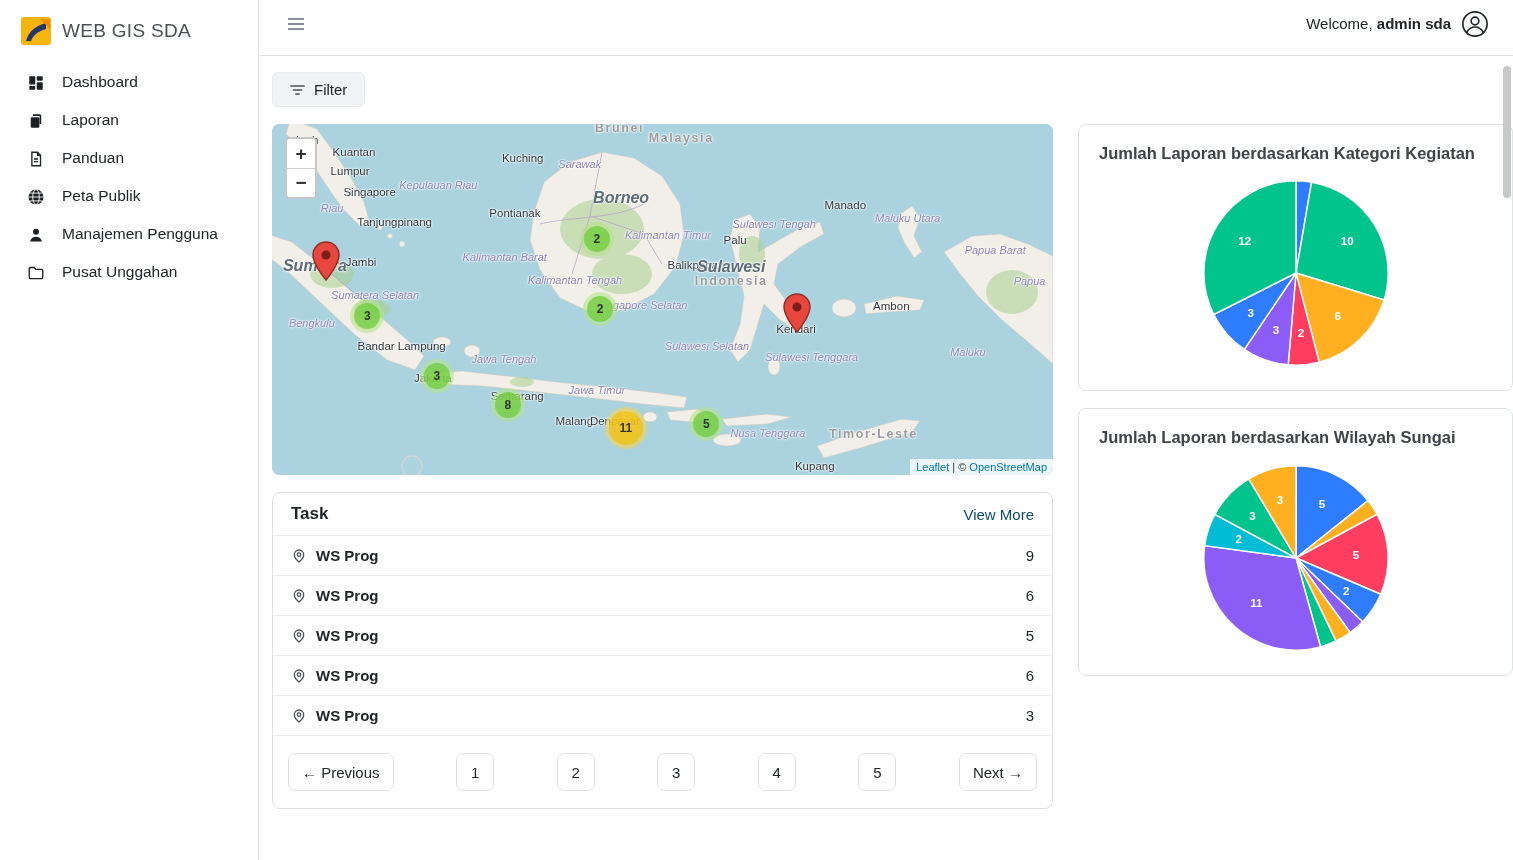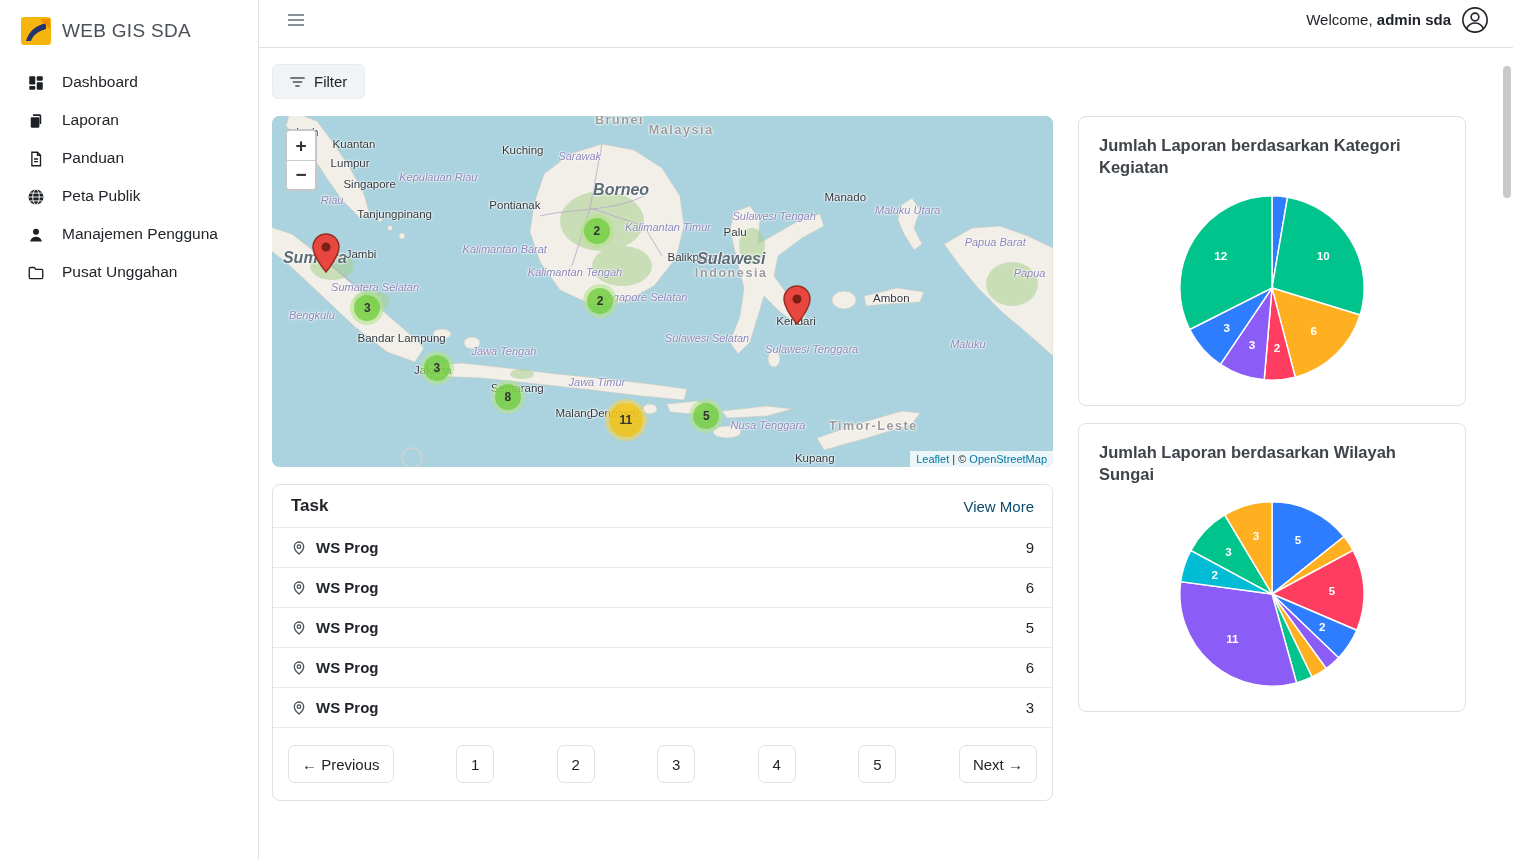--- a/index.html
+++ b/index.html
@@ -12,31 +12,31 @@
   .sidebar { width:259px; flex-shrink:0; background:#fff; border-right:1px solid #dee2e6; }
   .brand { display:flex; align-items:center; gap:10px; padding:16px 20px 12px 20px; cursor:pointer; }
   .brand-title { font-size:19px; color:#4a5056; font-weight:500; letter-spacing:.3px; }
   .menu { padding:6px 0; }
   .menu-item { display:flex; gap:16px; padding:9px 26px; font-size:15.5px; color:#212529; cursor:pointer; }
   .menu-icon { width:20px; height:20px; display:inline-flex; align-items:center; justify-content:center; color:#1d2125; }
   .menu-icon svg { width:18px; height:18px; }
 
   
   .main { flex:1; display:flex; flex-direction:column; min-width:0; }
-  .topbar { height:48px; flex-shrink:0; border-bottom:1px solid #dee2e6; display:flex; align-items:center; padding:0 24px 8px 28px; background:#fff;text-align:right; }
+  .topbar { height:56px; flex-shrink:0; border-bottom:1px solid #dee2e6; display:flex; align-items:center; padding:0 24px 8px 28px; background:#fff;text-align:right; }
   .hamburger { cursor:pointer; display:inline-flex; color:#6c757d; }
   .topbar-right { margin-left:auto; display:flex; align-items:center; gap:10px; font-size:15px; color:#212529; }
   .username { font-weight:700; }
   .avatar { display:inline-flex; cursor:pointer; }
 
   .content { flex:1; padding:16px 0 0 13px; position:relative; overflow:hidden; }
   .filter-btn { display:inline-flex; align-items:center; gap:9px; background:#f1f3f5; border:1px solid #e9ecef; border-radius:6px; padding:8px 17px; font-size:15px; color:#212529; cursor:pointer; font-family:inherit; }
   .columns { display:flex; gap:25px; margin-top:17px; align-items:flex-start; }
   .left-col { width:781px; flex-shrink:0; }
-  .right-col { width:388px; flex-shrink:0; display:flex; flex-direction:column; gap:17px; }
+  .right-col { width:435px; flex-shrink:0; display:flex; flex-direction:column; gap:17px; }
 
   
   .map-card { position:relative; width:781px; height:351px; border-radius:8px; overflow:hidden; background:#aad3df; }
   .map-base { position:absolute; inset:0; width:100%; height:100%; display:block; }
   .map-overlay { position:absolute; inset:0; }
   .map-label { position:absolute; transform:translate(-50%,-50%); white-space:nowrap; pointer-events:none;
                text-shadow:0 0 2px #fff,0 0 2px #fff,0 0 3px #fff; }
   .map-label.city { font-size:11.5px; color:#30363c; }
   .map-label.region { font-size:11px; font-style:italic; color:#8d86b8; }
   .map-label.island { font-size:16px; font-style:italic; font-weight:bold; color:#5c6b75; }

